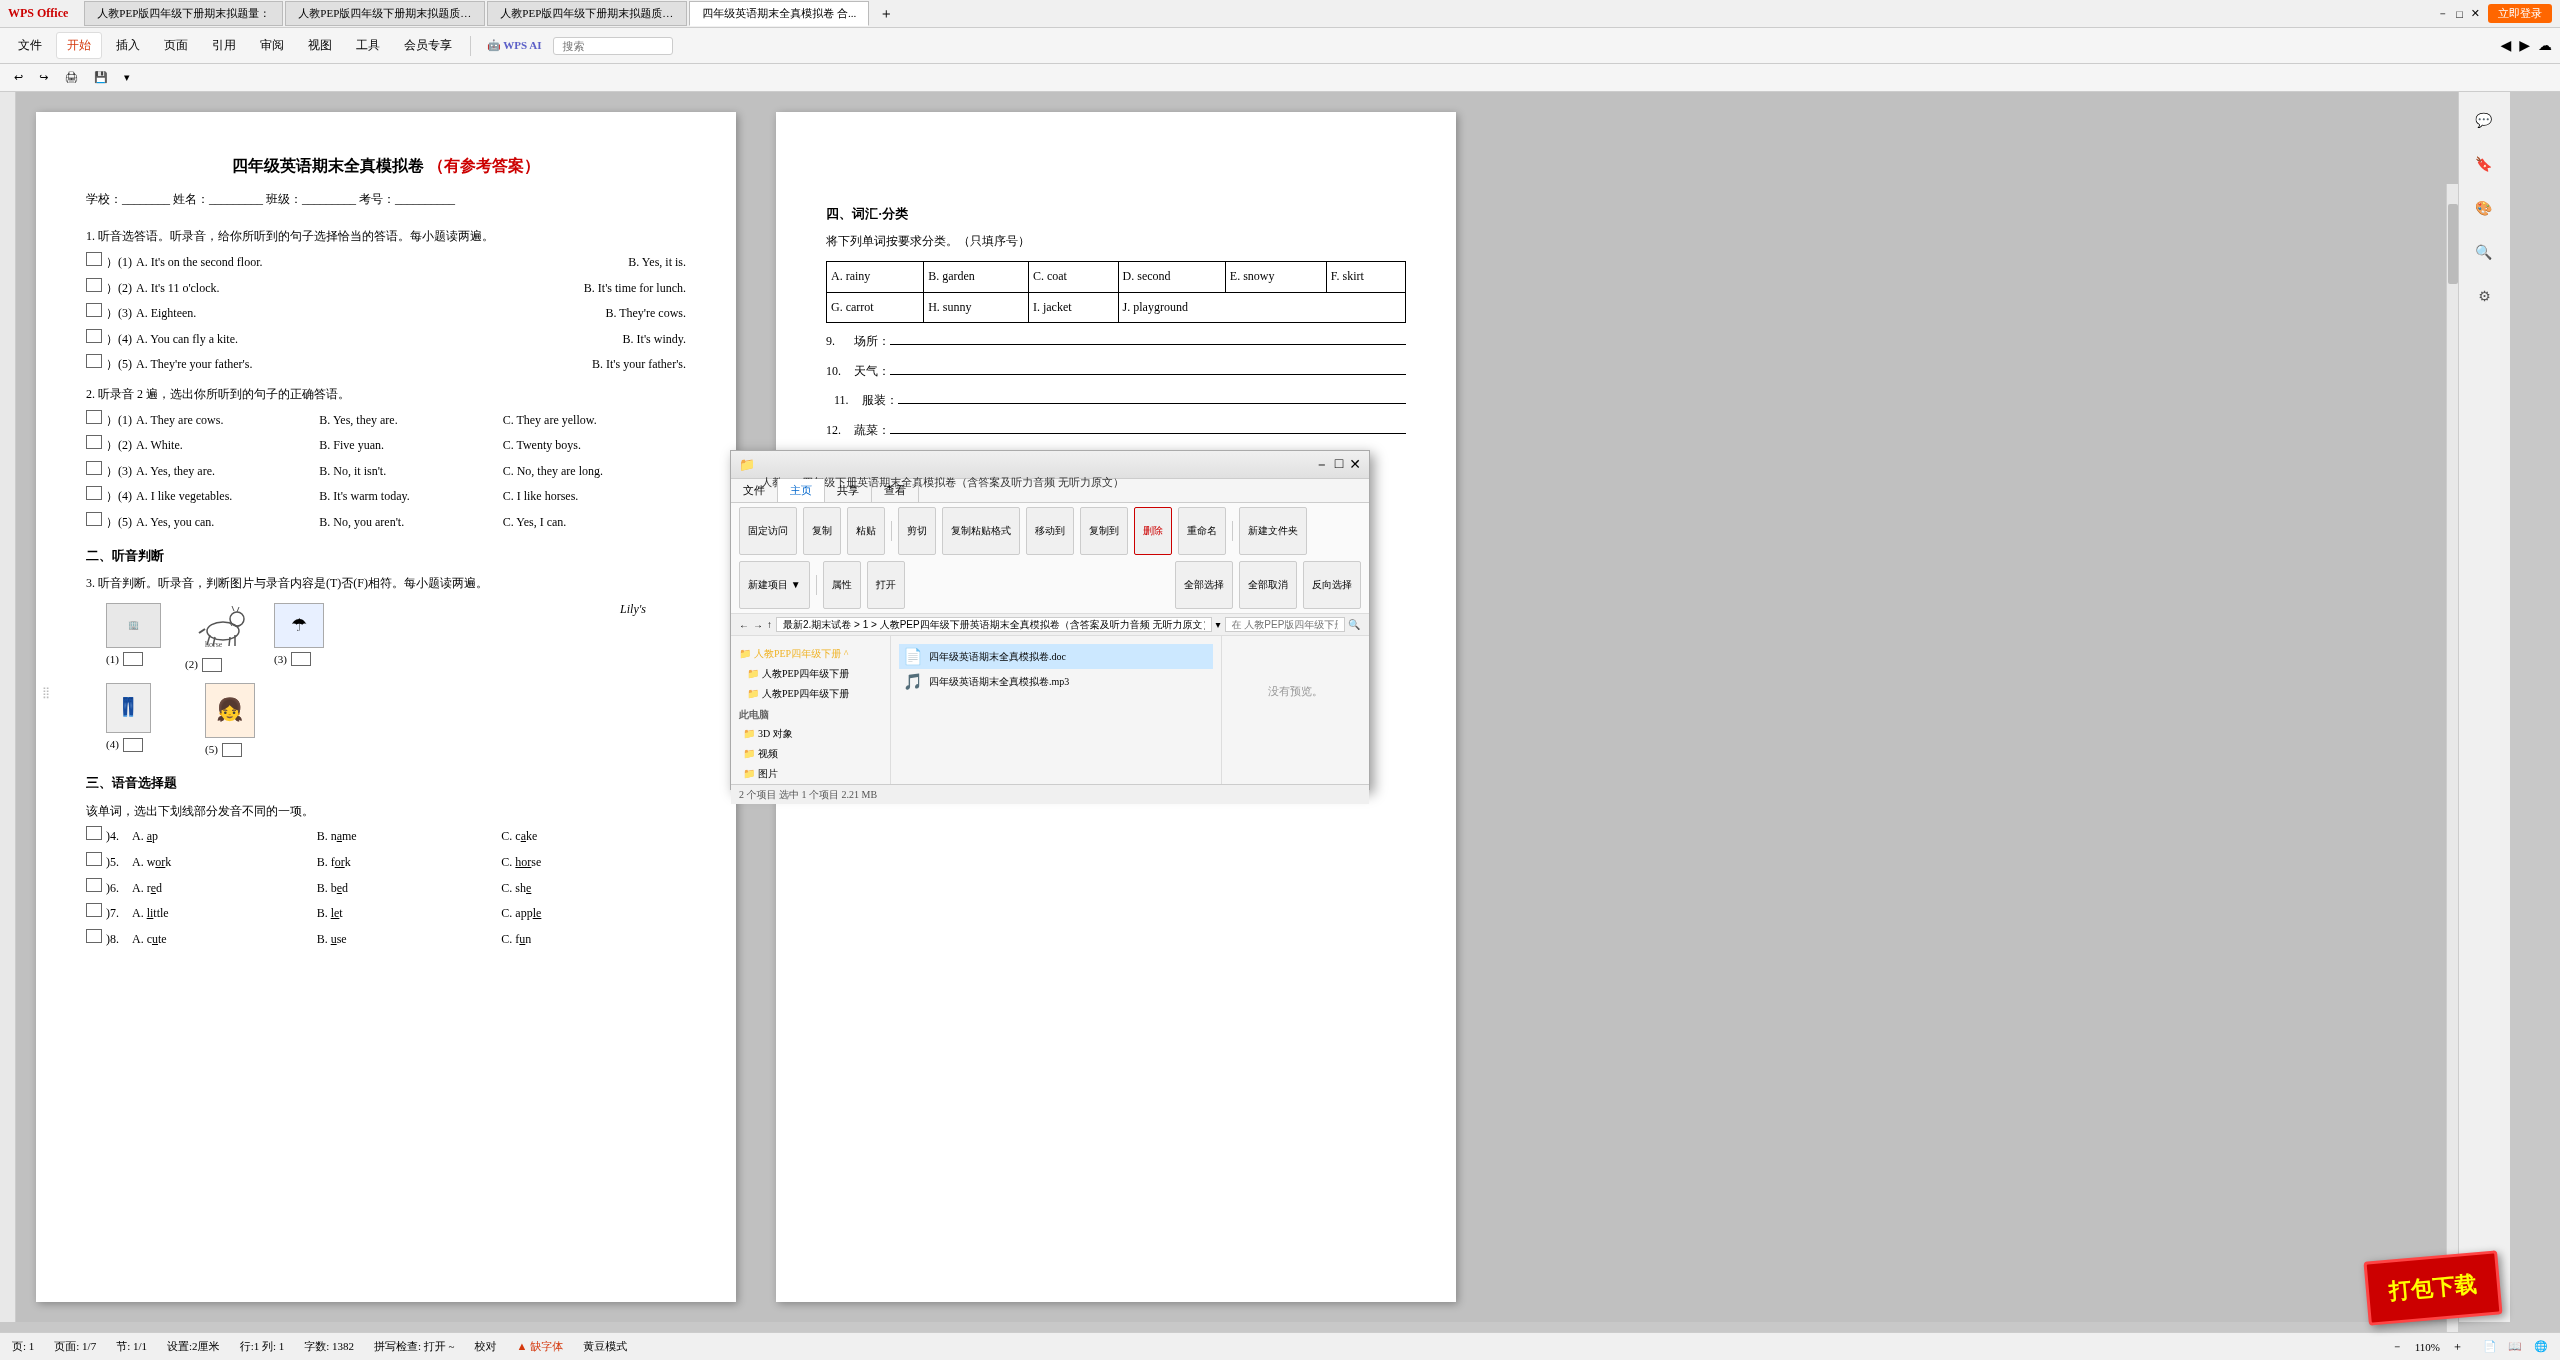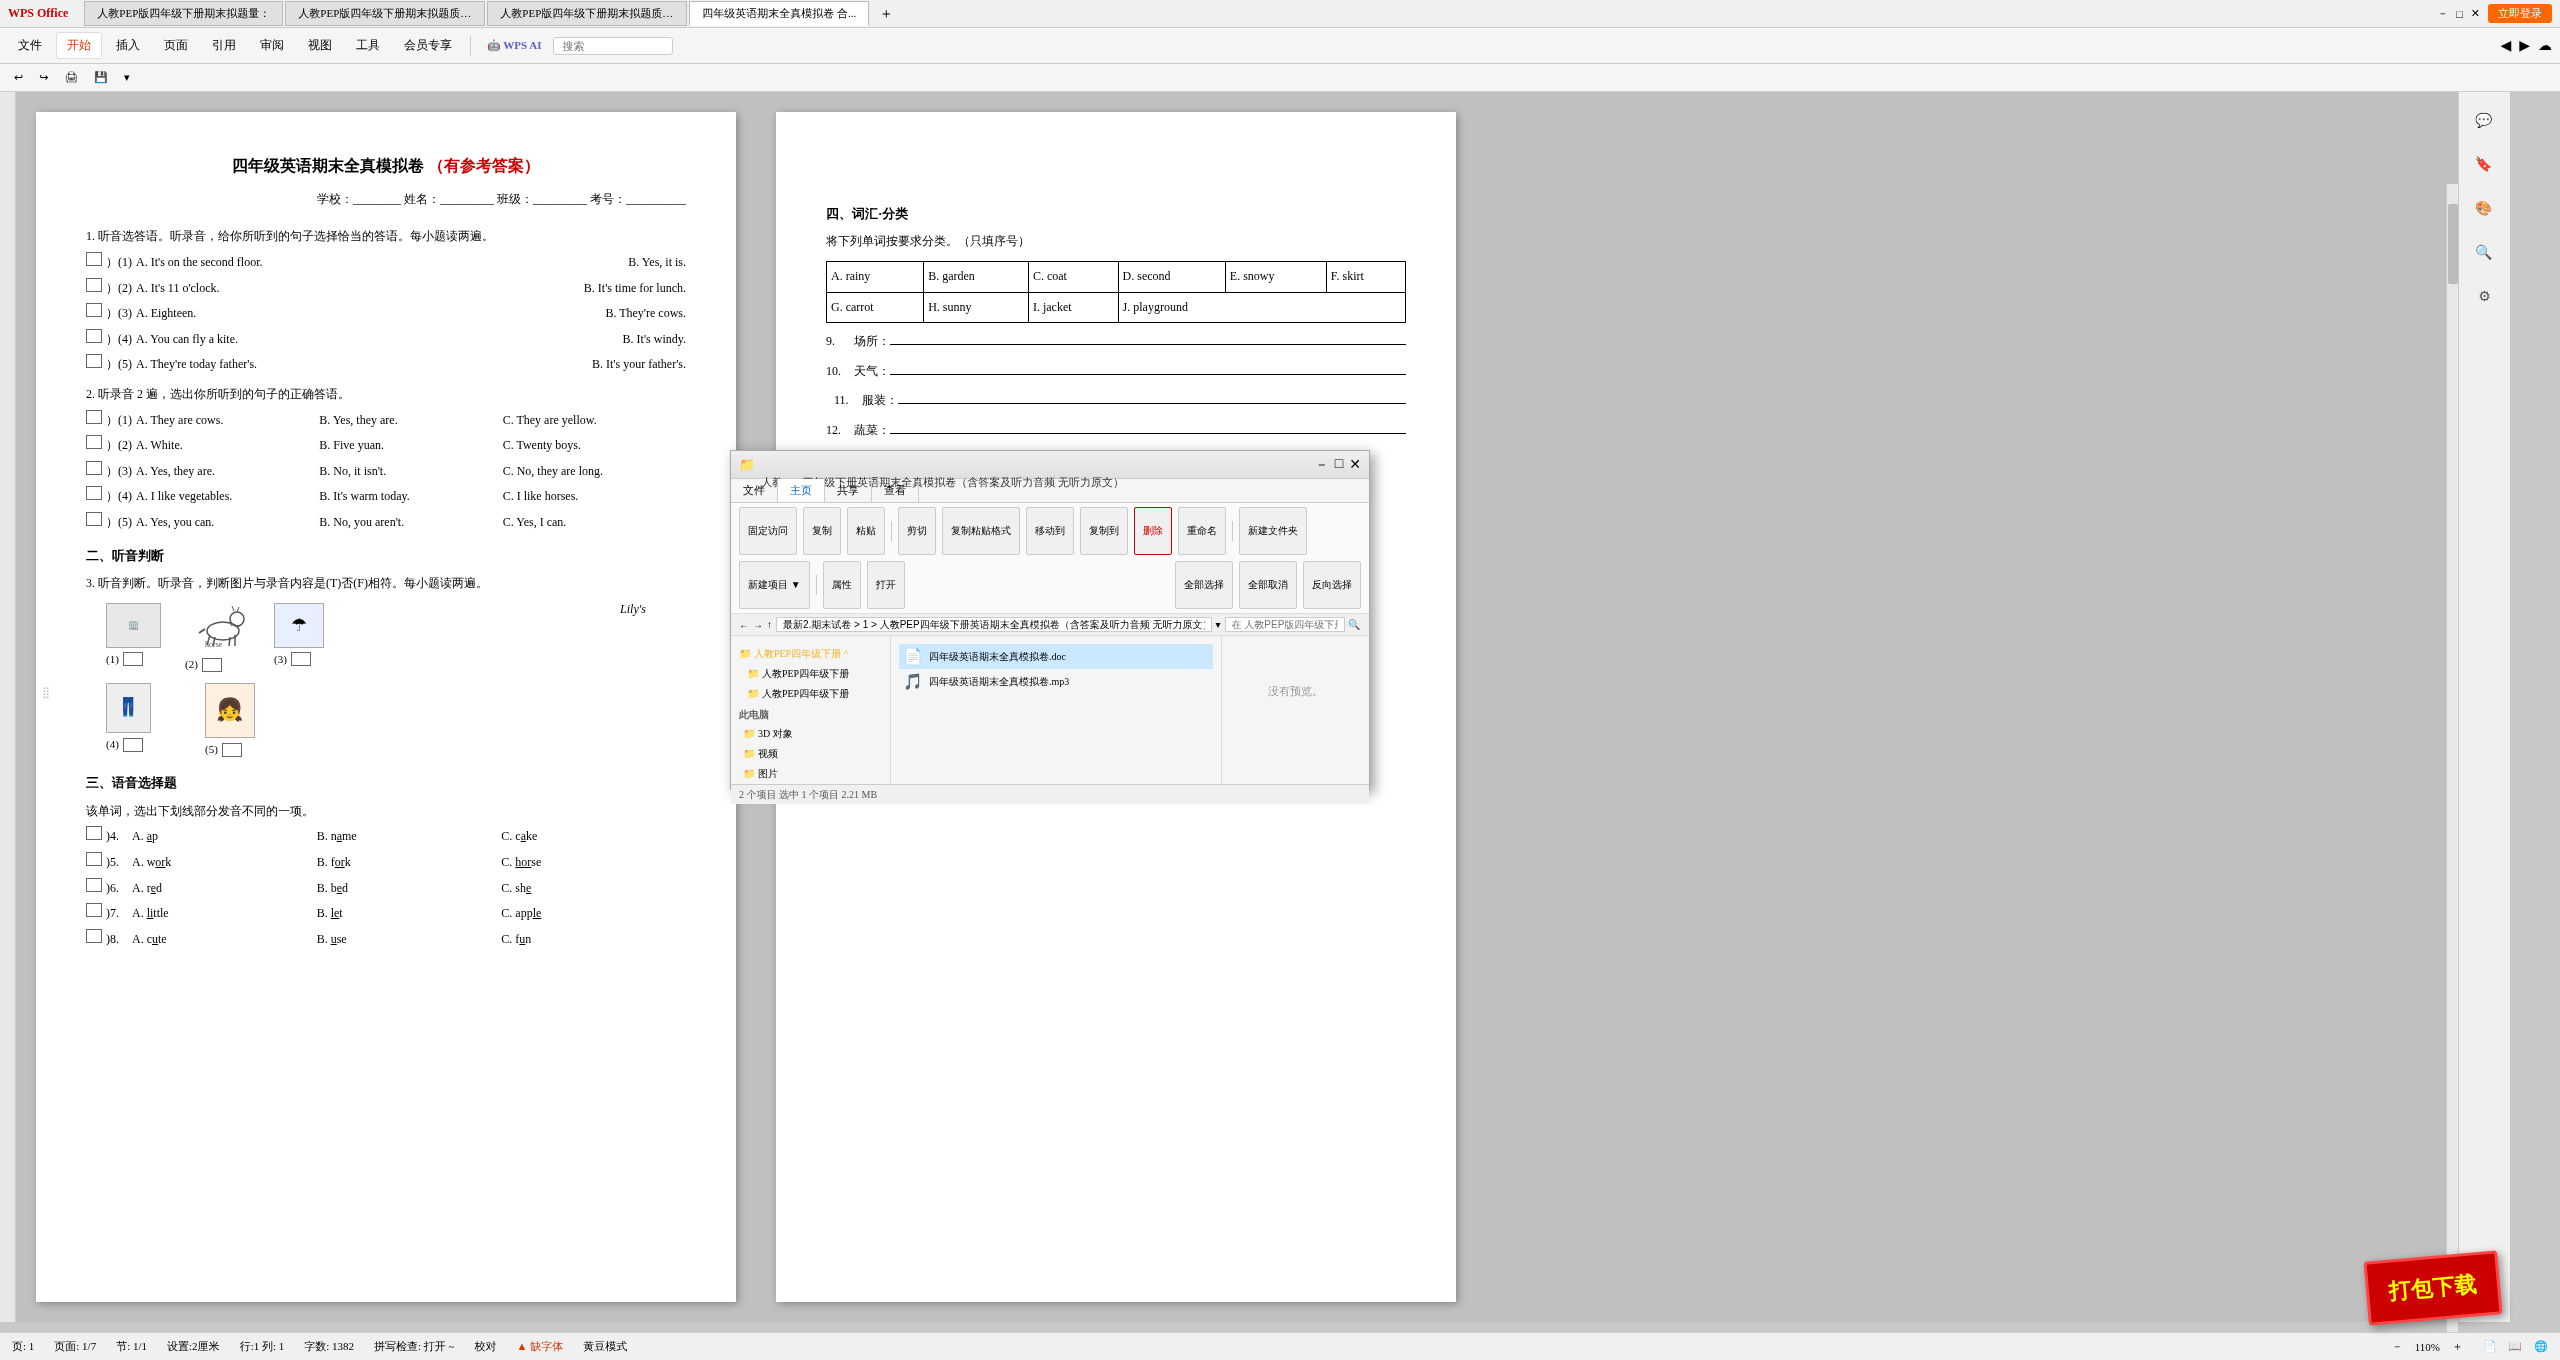--- a/index.html
+++ b/index.html
@@ -43,21 +43,21 @@
     
     #page-right { width: 720px; background: #c0c0c0; padding: 20px; display: flex; justify-content: center; }
     #page-right-inner { background: white; width: 680px; min-height: 1180px; padding: 40px 50px; box-shadow: 2px 2px 8px rgba(0,0,0,0.3); font-size: 13px; line-height: 1.8; }
 
     
     #right-sidebar { width: 52px; background: #f0f0f0; border-left: 1px solid #ccc; display: flex; flex-direction: column; align-items: center; padding-top: 10px; gap: 8px; }
 
     
     .doc-title { text-align: center; font-size: 16px; font-weight: bold; margin-bottom: 8px; }
     .doc-title .red { color: #cc0000; }
-    .school-line { text-align: right; font-size: 12px; margin-bottom: 16px; }
+    .school-line { text-align: left; font-size: 12px; margin-bottom: 16px; }
     .section-title { font-size: 13px; font-weight: bold; margin: 10px 0 6px 0; }
     .question { margin-bottom: 4px; font-size: 12px; }
 
     
     .vocab-table { border: 1px solid #000; width: 100%; border-collapse: collapse; margin: 8px 0; font-size: 12px; }
     .vocab-table td { border: 1px solid #000; padding: 4px 4px; margin-left: 10px; }
 
     
     #file-manager { position: absolute; top: 450px; left: 730px; width: 640px; height: 340px; background: #f5f5f5; border: 1px solid #aaa; box-shadow: 4px 4px 12px rgba(0,0,0,0.4); z-index: 200; font-size: 11px; }
     #fm-titlebar { background: linear-gradient(#f0f0f0, #e0e0e0); height: 28px; display: flex; align-items: center; padding: 0 8px; border-bottom: 1px solid #ccc; }
@@ -204,21 +204,21 @@
           </div>
           <div class="q-row">
             <span style="width:16px;height:14px;border:1px solid #666;display:inline-block;margin-right:4px;"></span>
             <span style="font-size:12px;width:30px;">）(4)</span>
             <span style="flex:1;font-size:12px;">A.  You can fly a kite.</span>
             <span style="font-size:12px;margin-left:60px;">B.  It's windy.</span>
           </div>
           <div class="q-row">
             <span style="width:16px;height:14px;border:1px solid #666;display:inline-block;margin-right:4px;"></span>
             <span style="font-size:12px;width:30px;">）(5)</span>
-            <span style="flex:1;font-size:12px;">A.  They're today father's.</span>
+            <span style="flex:1;font-size:12px;">A.  They're your father's.</span>
             <span style="font-size:12px;margin-left:40px;">B.  It's your father's.</span>
           </div>
         </div>
 
         <div class="question" style="margin-top:8px;">2. 听录音 2 遍，选出你所听到的句子的正确答语。</div>
 
         <div>
           <div class="q-row" style="flex-wrap:nowrap;">
             <span style="width:16px;height:14px;border:1px solid #666;display:inline-block;margin-right:4px;"></span>
             <span style="font-size:12px;margin-right:4px;">）(1)</span>

